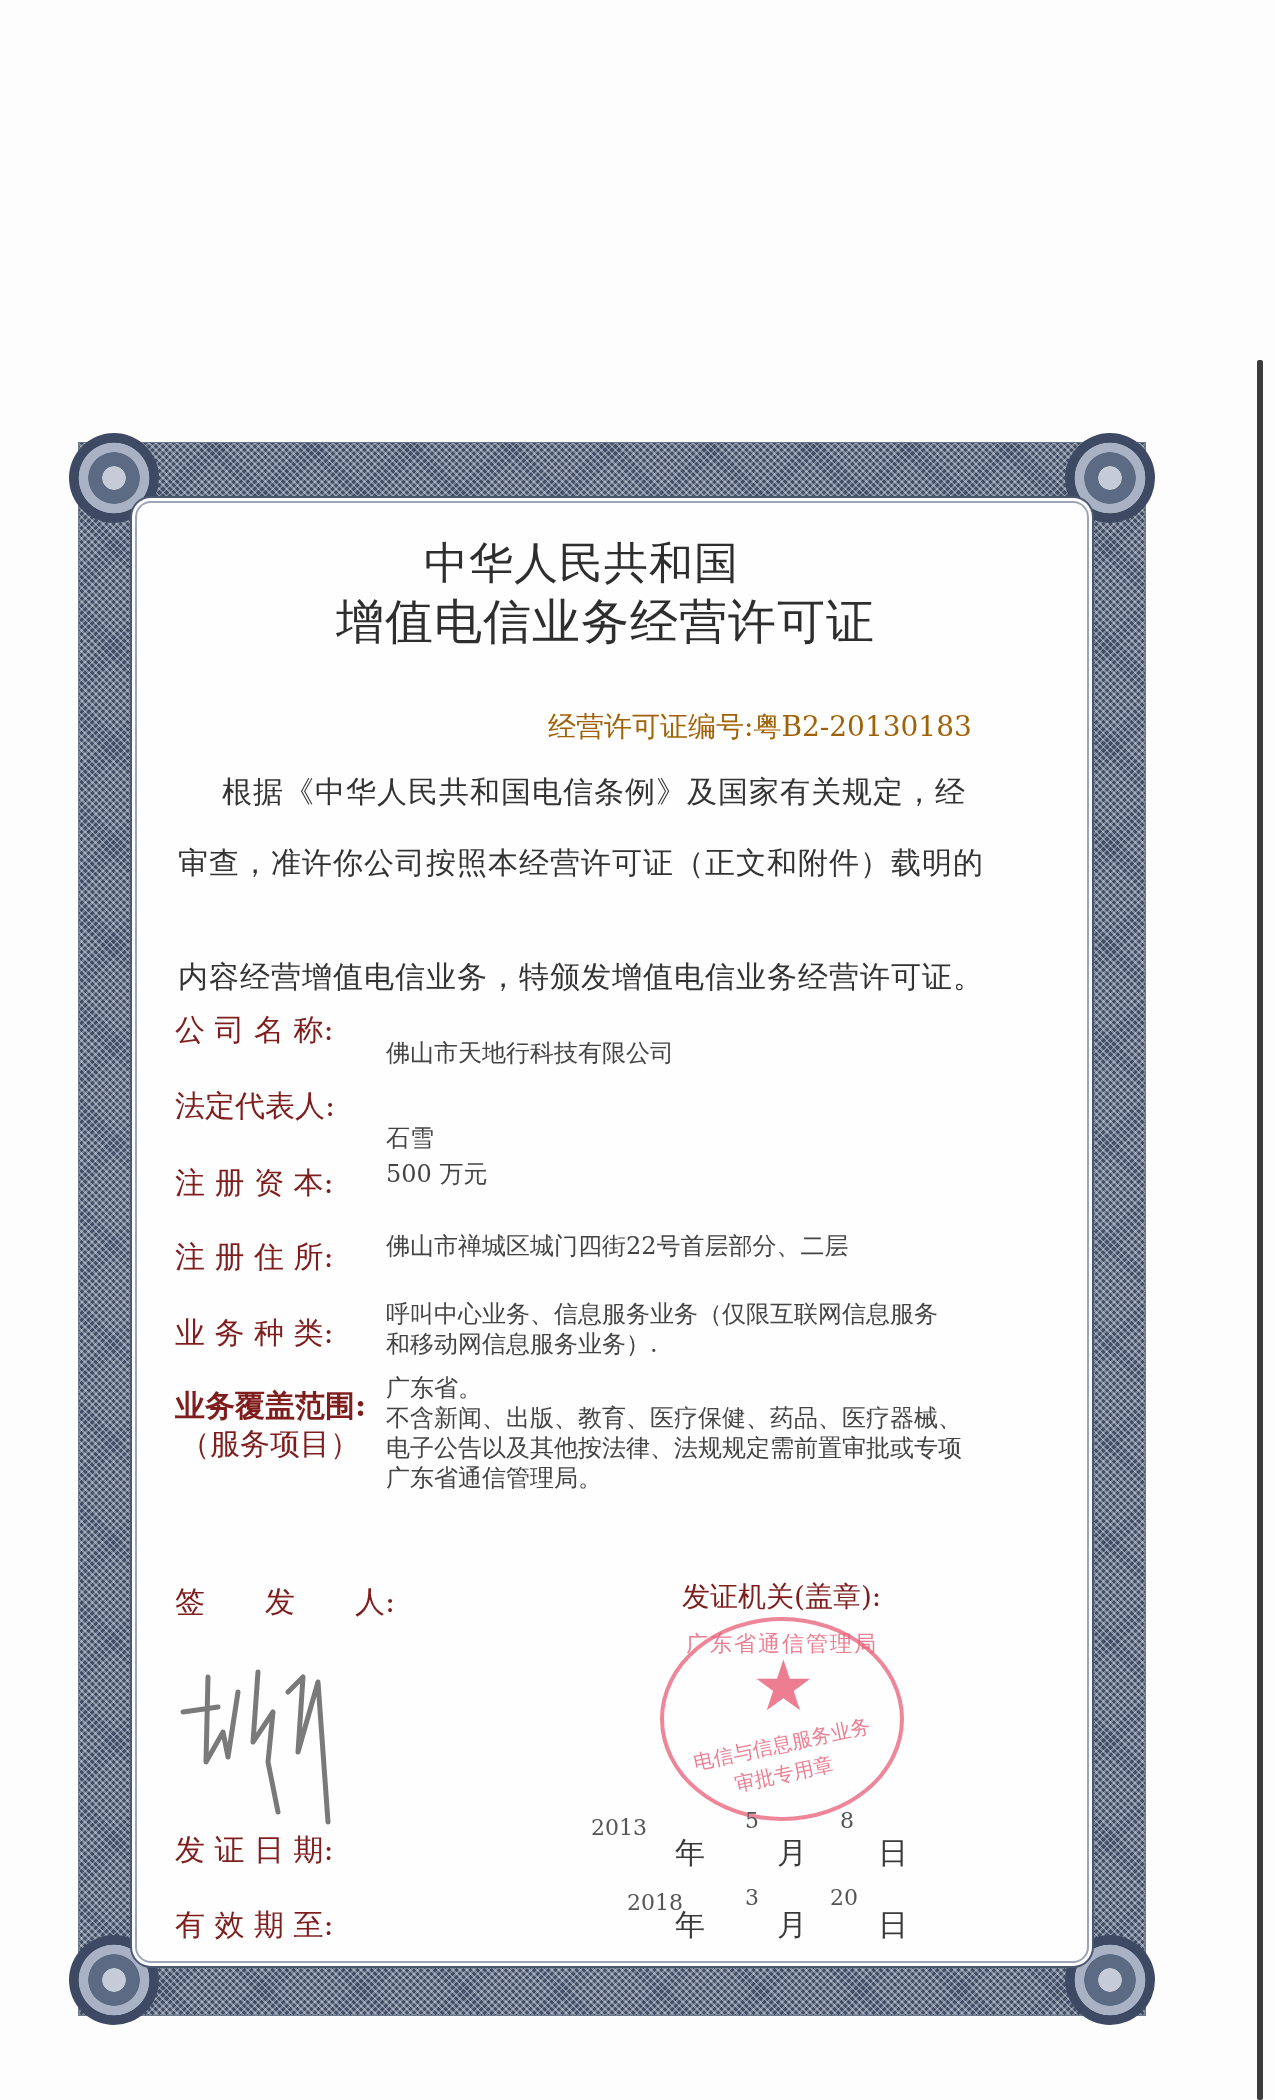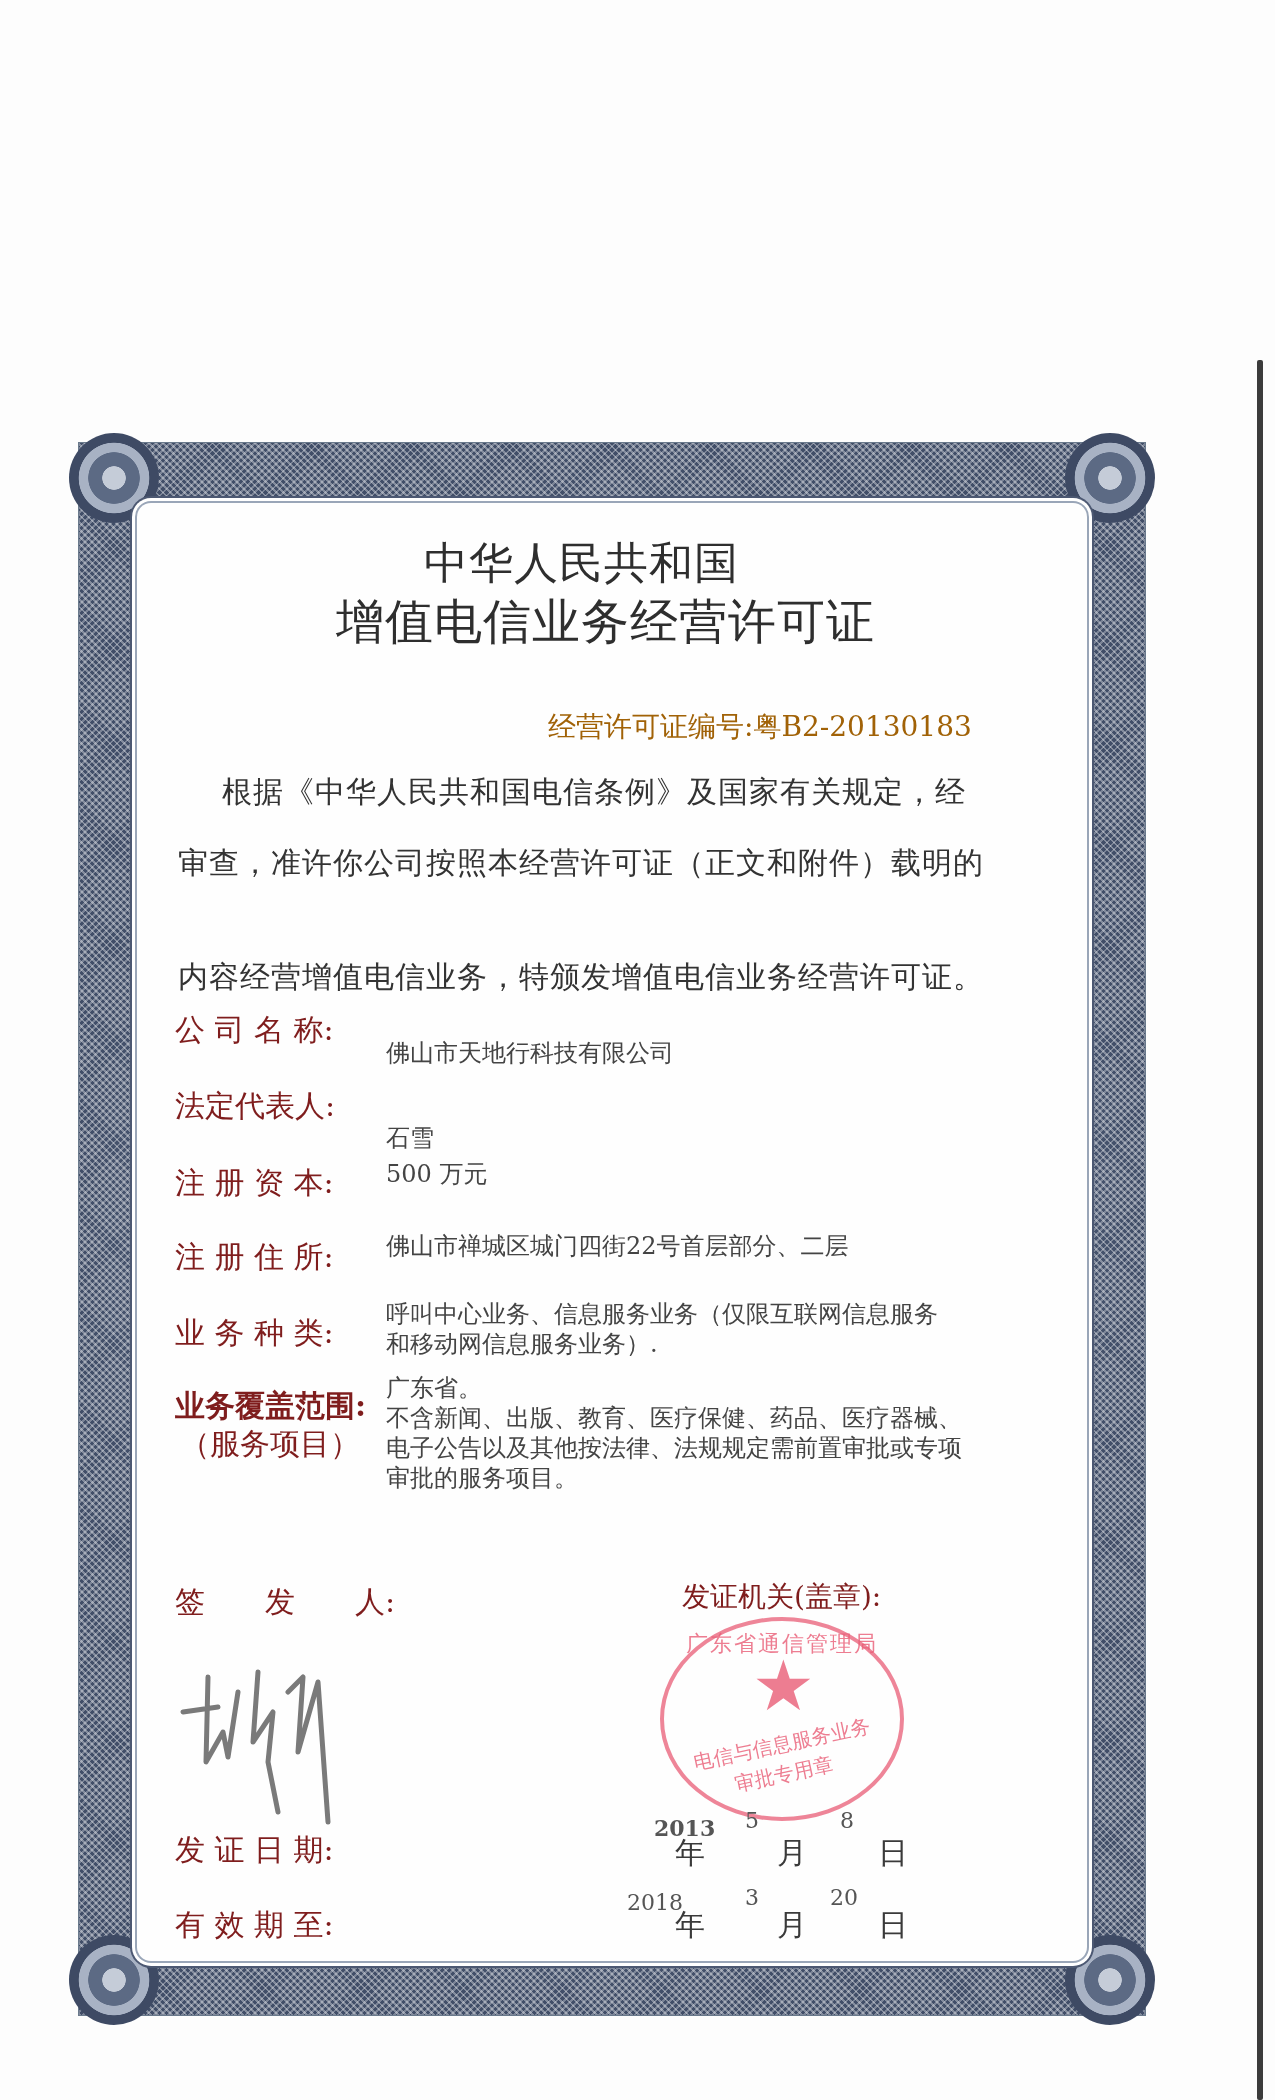--- a/index.html
+++ b/index.html
@@ -73,40 +73,40 @@
 
 <div class="t label" style="top:1313px;text-align:center;">业 务 种 类:</div>
 <div class="t val" style="top:1298px;">呼叫中心业务、信息服务业务（仅限互联网信息服务</div>
 <div class="t val" style="top:1328px;">和移动网信息服务业务）.</div>
 
 <div class="t label" style="top:1386px;font-weight:bold;">业务覆盖范围:</div>
 <div class="t label" style="top:1424px;left:180px;">（服务项目）</div>
 <div class="t val" style="top:1372px;">广东省。</div>
 <div class="t val" style="top:1402px;">不含新闻、出版、教育、医疗保健、药品、医疗器械、</div>
 <div class="t val" style="top:1432px;">电子公告以及其他按法律、法规规定需前置审批或专项</div>
-<div class="t val" style="top:1462px;">审批的服务项目。</div>
+<div class="t val" style="top:1462px;">广东省通信管理局。</div>
 
 <div class="t label" style="top:1582px;">签　　发　　人:</div>
 <div class="t label" style="left:682px;top:1578px;font-size:28px;">发证机关(盖章):</div>
 
 <div class="sig">
   <svg width="160" height="175" viewBox="0 0 160 175">
     <path d="M5 60 L40 55 M30 25 L28 110 L45 80 L50 105 L60 40 M80 20 L75 90 L95 60 L90 110 L100 160 M110 40 L125 25 L120 100 L140 30 L150 170" stroke="#7a7a7a" stroke-width="5" fill="none" stroke-linecap="round" stroke-linejoin="round"></path>
   </svg>
 </div>
 
 <div class="seal">
   <div class="arc">广东省通信管理局</div>
   <div class="star">★</div>
   <div class="in1">电信与信息服务业务</div>
   <div class="in2">审批专用章</div>
 </div>
 
 <div class="t label" style="top:1830px;">发 证 日 期:</div>
-<div class="t num" style="left:654px;top:1815px;font-weight:bold;">2013</div>
+<div class="t num" style="left:591px;top:1815px;">2013</div>
 <div class="t dch" style="left:675px;top:1833px;">年</div>
 <div class="t num" style="left:745px;top:1808px;">5</div>
 <div class="t dch" style="left:777px;top:1833px;">月</div>
 <div class="t num" style="left:840px;top:1808px;">8</div>
 <div class="t dch" style="left:878px;top:1833px;">日</div>
 
 <div class="t label" style="top:1905px;">有 效 期 至:</div>
 <div class="t num" style="left:627px;top:1890px;">2018</div>
 <div class="t dch" style="left:675px;top:1905px;">年</div>
 <div class="t num" style="left:745px;top:1885px;">3</div>

